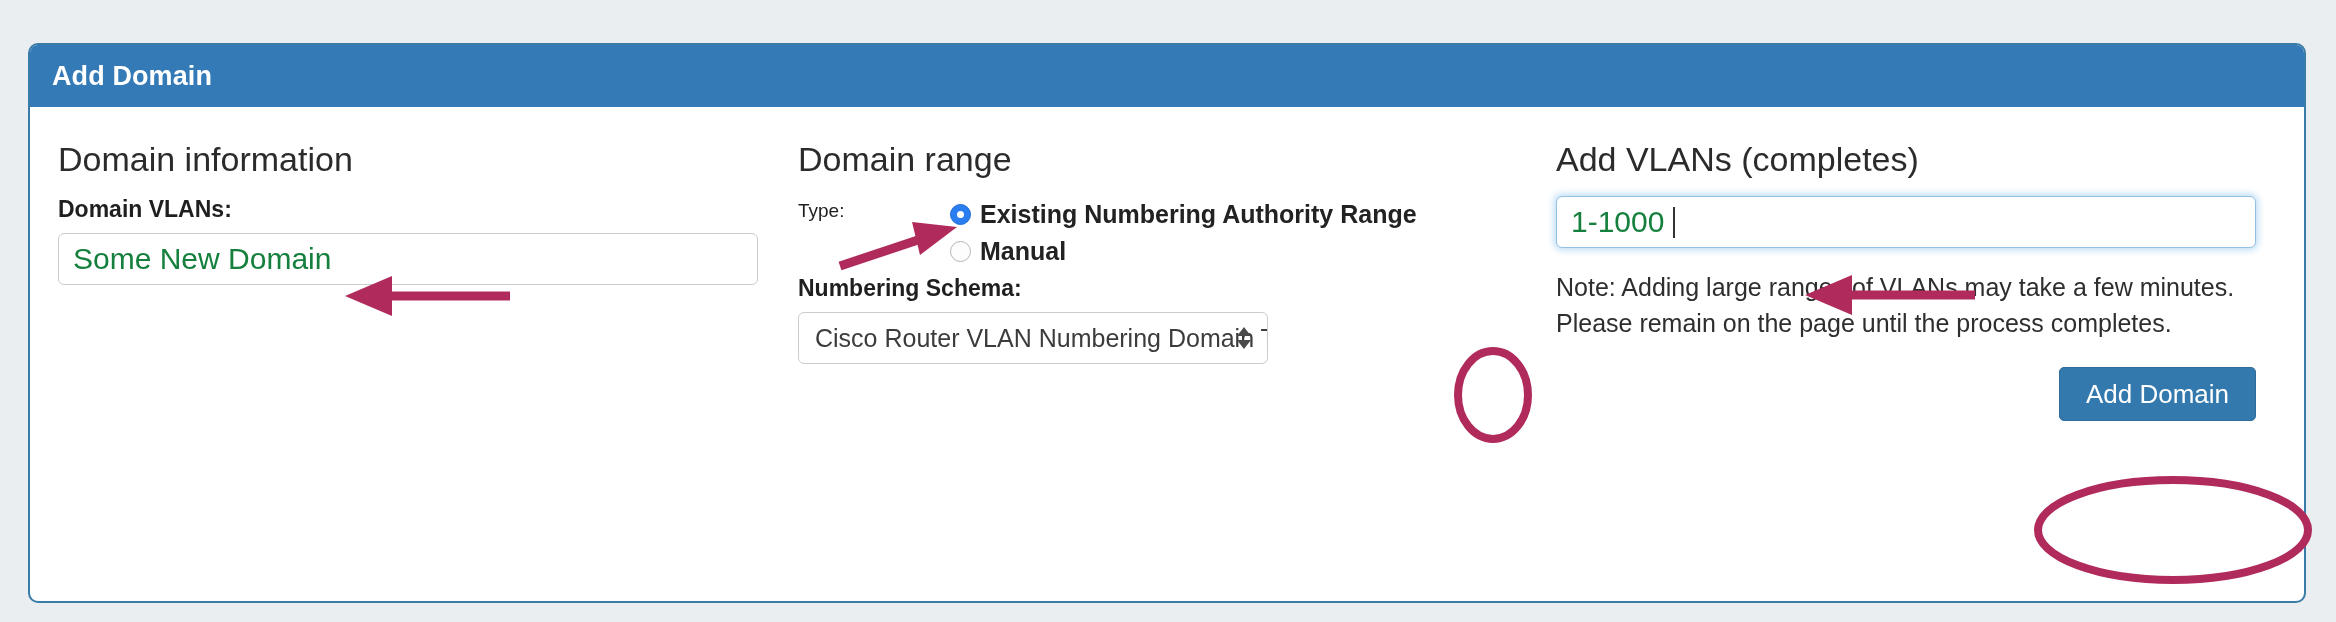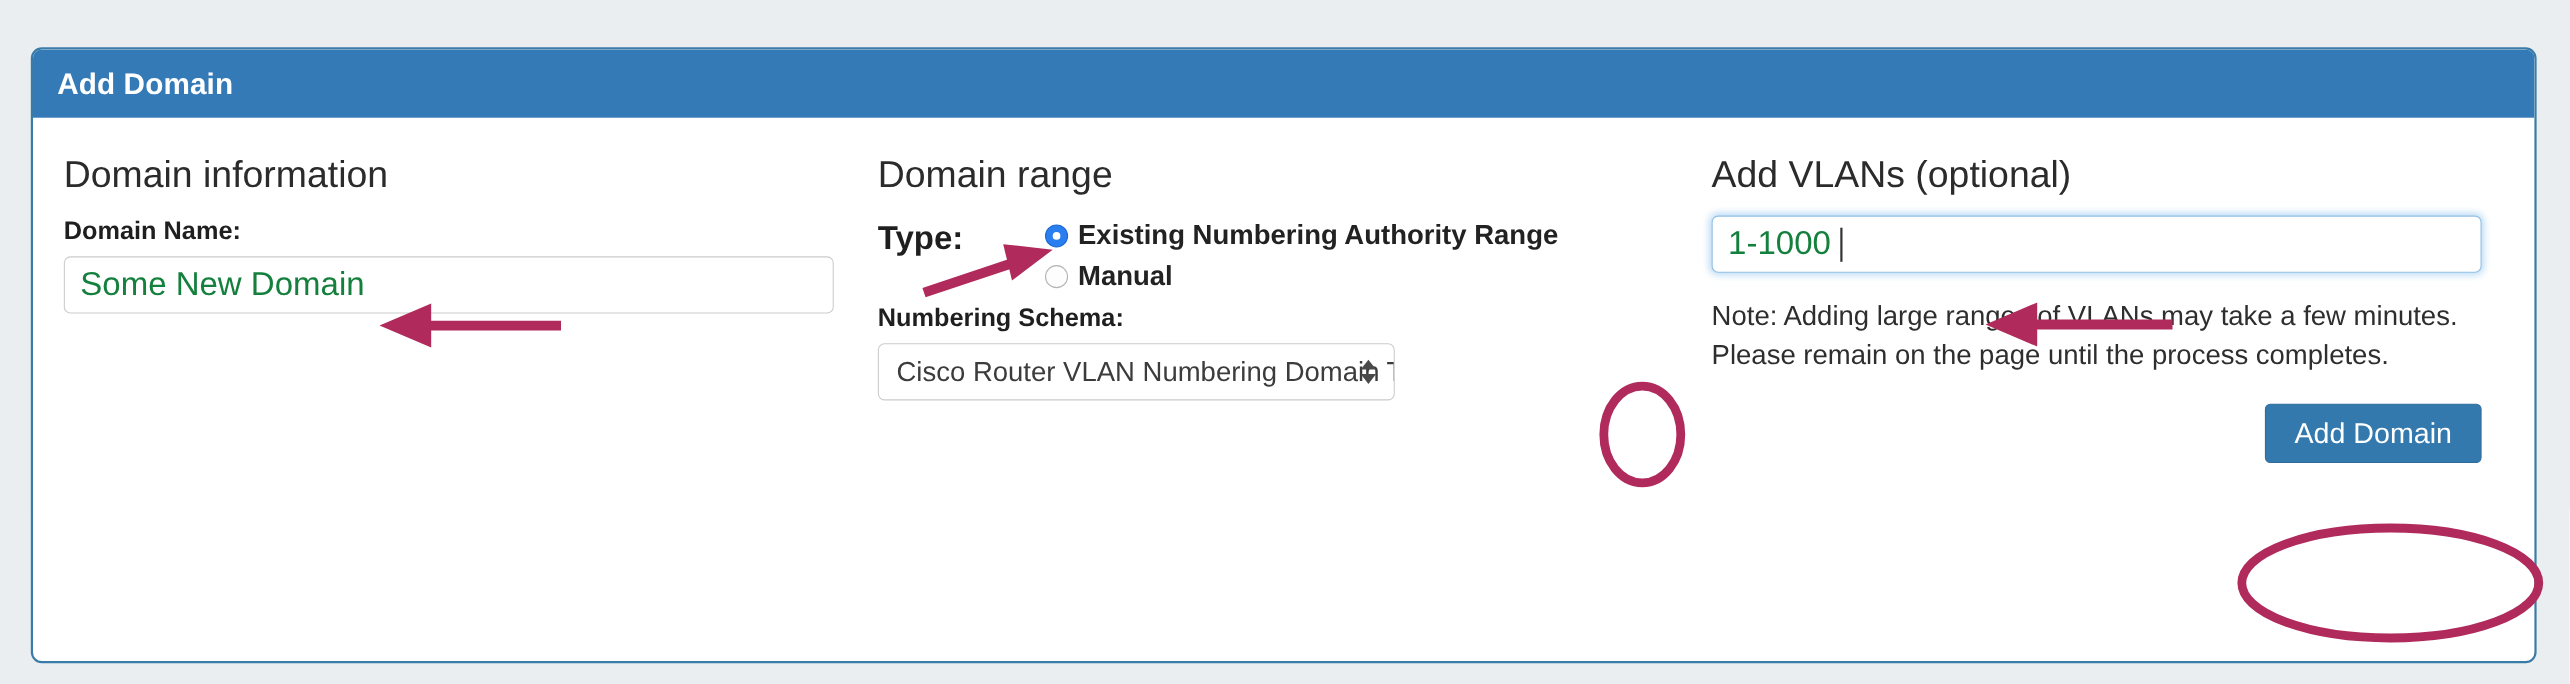--- a/index.html
+++ b/index.html
@@ -104,22 +104,22 @@
     height: 31px;
     background: #333333;
   }
 
   
   .type-row {
     display: flex;
     align-items: flex-start;
   }
   .type-label {
-    font-size: 30px;
-    font-weight: bold;
+    font-size: 19px;
+    font-weight: normal;
     color: #1f1f1f;
     padding-top: 4px;
     width: 152px;
     flex: 0 0 152px;
   }
   .radio-group { padding-top: 0px; }
   .radio-row {
     display: flex;
     align-items: center;
     height: 37px;
@@ -239,21 +239,21 @@
 <div class="panel">
 
   <div class="panel-heading">
     <span class="panel-title">Add Domain</span>
   </div>
 
   <div class="panel-body">
 
     <div class="col col-left">
       <h2 class="section-title">Domain information</h2>
-      <label class="field-label">Domain Name:</label>
+      <label class="field-label">Domain VLANs:</label>
       <input class="text-input" id="domain-name-input" type="text" value="Some New Domain" style="">
     </div>
 
     <div class="col col-mid">
       <h2 class="section-title">Domain range</h2>
 
       <div class="type-row">
         <span class="type-label">Type:</span>
         <div class="radio-group">
           <div class="radio-row">
@@ -272,21 +272,21 @@
       <div class="select-box">
         <span class="select-text">Cisco Router VLAN Numbering Domain Template</span>
         <span class="select-arrows">
           <span class="tri-up"></span>
           <span class="tri-dn"></span>
         </span>
       </div>
     </div>
 
     <div class="col col-right">
-      <h2 class="section-title">Add VLANs (optional)</h2>
+      <h2 class="section-title">Add VLANs (completes)</h2>
 
       <div class="vlan-wrap">
         <input class="text-input" id="vlan-input" type="text" value="1-1000" style="">
         <span class="caret"></span>
       </div>
 
       <p class="note">Note: Adding large ranges of VLANs may take a few minutes. Please remain on the page until the process completes.</p>
 
       <div class="btn-row">
         <button class="btn-primary">Add Domain</button>

